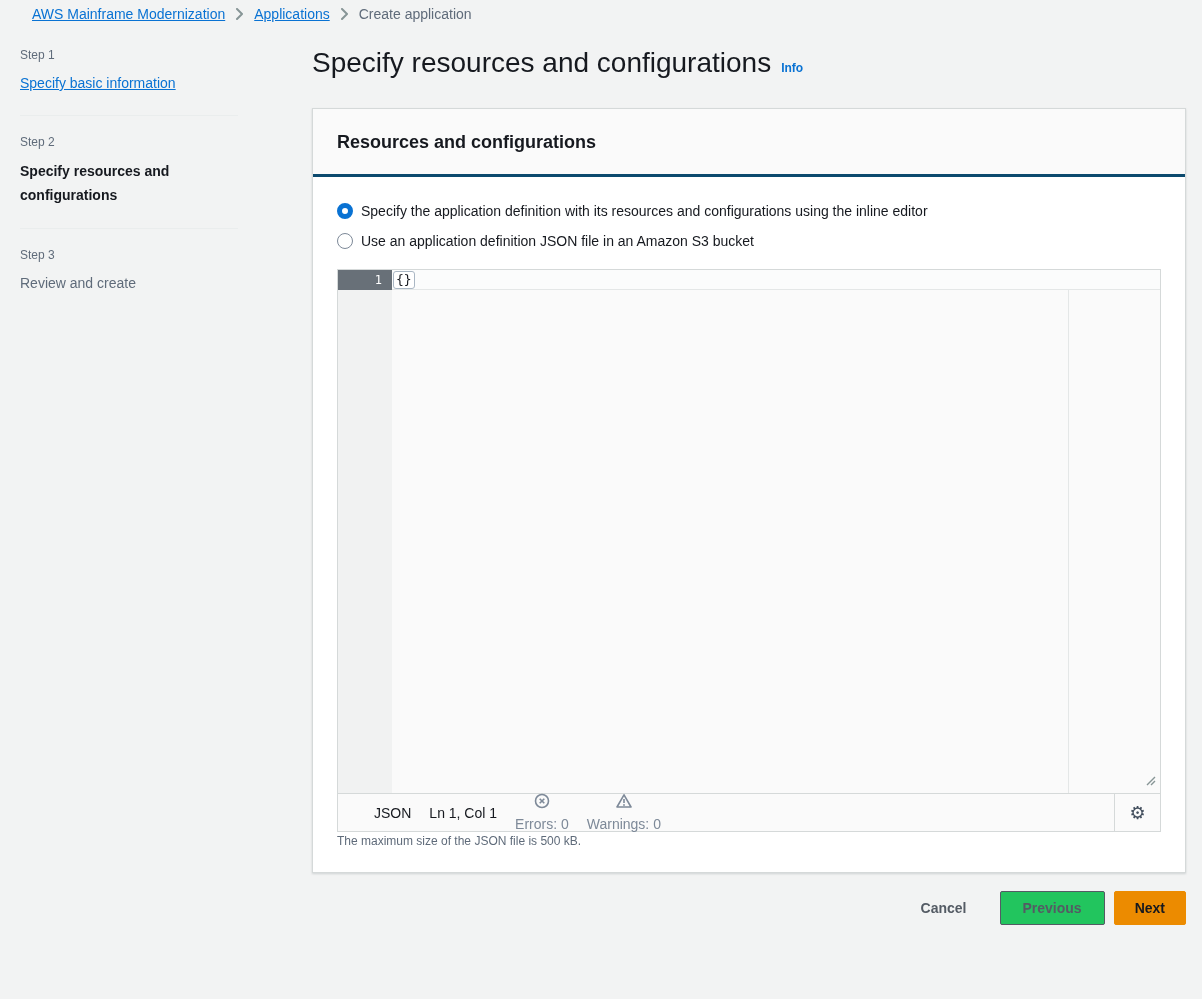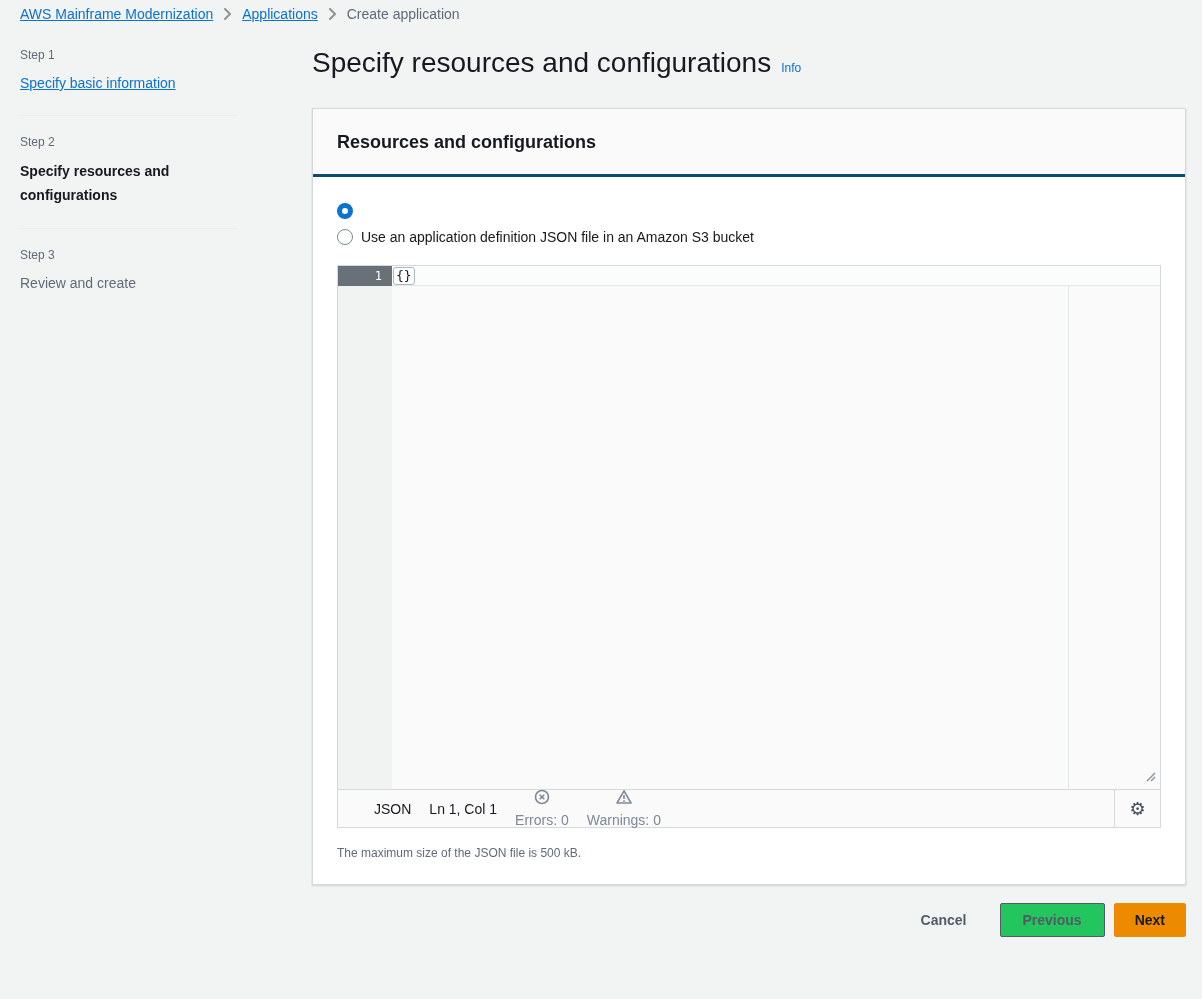--- a/index.html
+++ b/index.html
@@ -7,38 +7,38 @@
   body {
     font-family:"Liberation Sans", sans-serif;
     background:#f2f3f3;
     color:#16191f;
     position:relative;
     overflow:hidden;
     font-size:14px;
   }
 
   
-  .breadcrumb { position:absolute; top:6px; left:20px; display:flex; align-items:center; gap:10px; }
+  .breadcrumb { position:absolute; top:6px; left:32px; display:flex; align-items:center; gap:10px; }
   .crumb-link { color:#0972d3; text-decoration:underline; cursor:pointer; }
   .crumb-current { color:#5f6b7a; font-weight:400; }
   .crumb-sep { display:flex; align-items:center; }
 
   
   .wizard-nav { position:absolute; top:48px; left:20px; width:218px; }
   .step-label { font-size:12px; color:#5f6b7a; margin-bottom:10px; }
   .step-title-link { color:#0972d3; text-decoration:underline; cursor:pointer; font-size:14px; line-height:22px; }
   .step-title-active { color:#16191f; font-weight:700; font-size:14px; line-height:24px; }
   .step-title-future { color:#5f6b7a; font-size:14px; line-height:22px; }
   .nav-divider { border:none; border-top:1px solid #eaeded; margin:21px 0 19px 0; }
 
   
   .main { position:absolute; top:44px; left:312px; width:874px; }
   .page-title-row { display:flex; align-items:baseline; gap:10px; }
   .page-title { font-size:28px; font-weight:400; color:#16191f; line-height:38px; }
-  .info-link { color:#0972d3; font-size:12px; font-weight:400; cursor:pointer; }
+  .info-link { color:#0972d3; font-size:12px; font-weight:700; cursor:pointer; }
 
   
   .card {
     margin-top:26px;
     background:#ffffff;
     border:1px solid #d5d9d9;
     box-shadow:0 1px 2px rgba(0,28,36,.15);
   }
   .card-header {
     background:#fafafa;
@@ -88,21 +88,21 @@
   .status-left { display:flex; align-items:center; gap:18px; padding-left:36px; flex:1; }
   .status-item { display:flex; align-items:center; gap:7px; font-size:14px; }
   .status-strong { color:#16191f; }
   .status-muted { color:#7d8998;flex-direction:column; }
   .settings-cell {
     width:46px; border-left:1px solid #d5d9d9; display:flex;
     align-items:center; justify-content:center; cursor:pointer;
   }
   .gear { font-size:18px; color:#414d5c; line-height:1; }
 
-  .constraint-text { margin-top:18px; font-size:12px; color:#5f6b7a; }
+  .constraint-text { margin-top:2px; font-size:12px; color:#5f6b7a; }
 
   
   .actions { margin-top:18px; display:flex; justify-content:flex-end; align-items:center; }
   .btn { font-size:14px; font-weight:700; cursor:pointer; font-family:inherit; }
   .btn-link { background:none; border:none; color:#545b64; padding:8px 20px; margin-right:13px; }
   .btn-secondary {
     background:#22c55e; color:#545b64; border:1px solid #545b64; border-radius:2px;
     padding:8px 22px; margin-right:9px;
   }
   .btn-primary {
@@ -154,20 +154,21 @@
 
   <section class="card">
     <div class="card-header">
       <h2 class="card-title">Resources and configurations</h2>
     </div>
     <div class="card-body">
 
 
       <div class="radio-row">
         <span class="radio-circle selected"></span>
+        <span class="radio-label">Specify the application definition with its resources and configurations using the inline editor</span>
       </div>
       <div class="radio-row">
         <span class="radio-circle"></span>
         <span class="radio-label">Use an application definition JSON file in an Amazon S3 bucket</span>
       </div>
 
       <div class="editor">
         <div class="editor-content">
           <div class="gutter">
             <div class="gutter-line-active">1</div>

